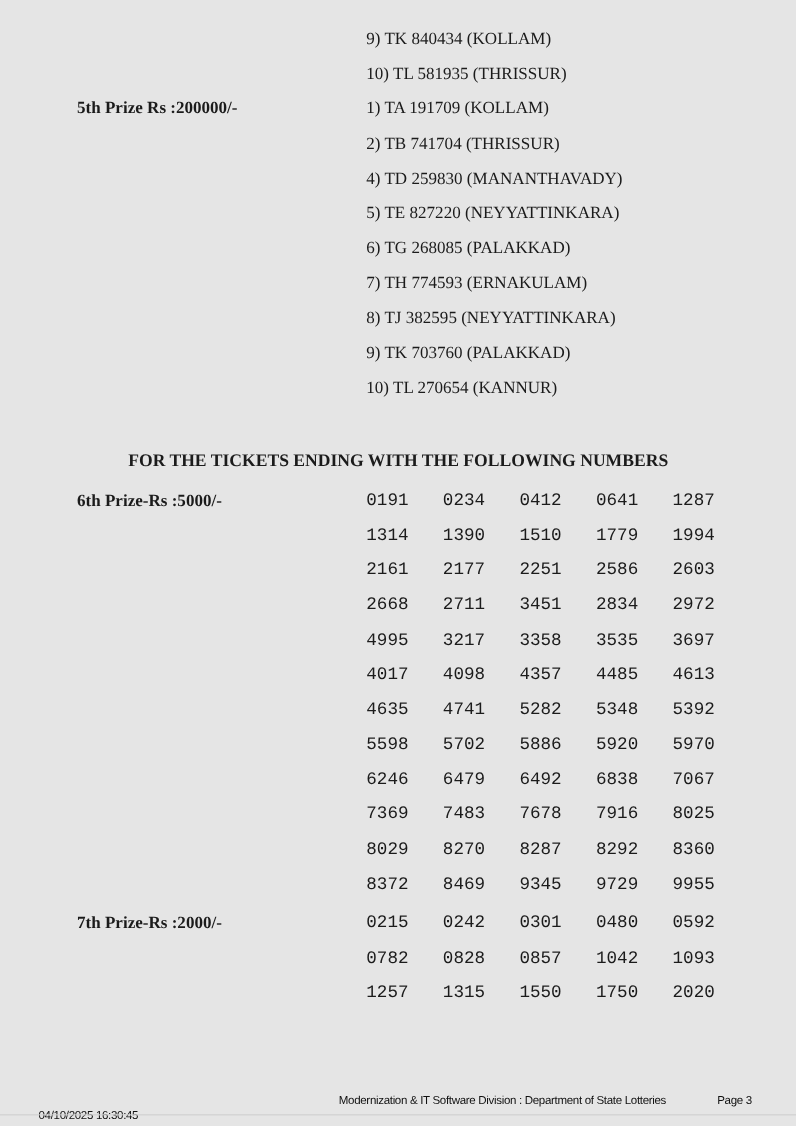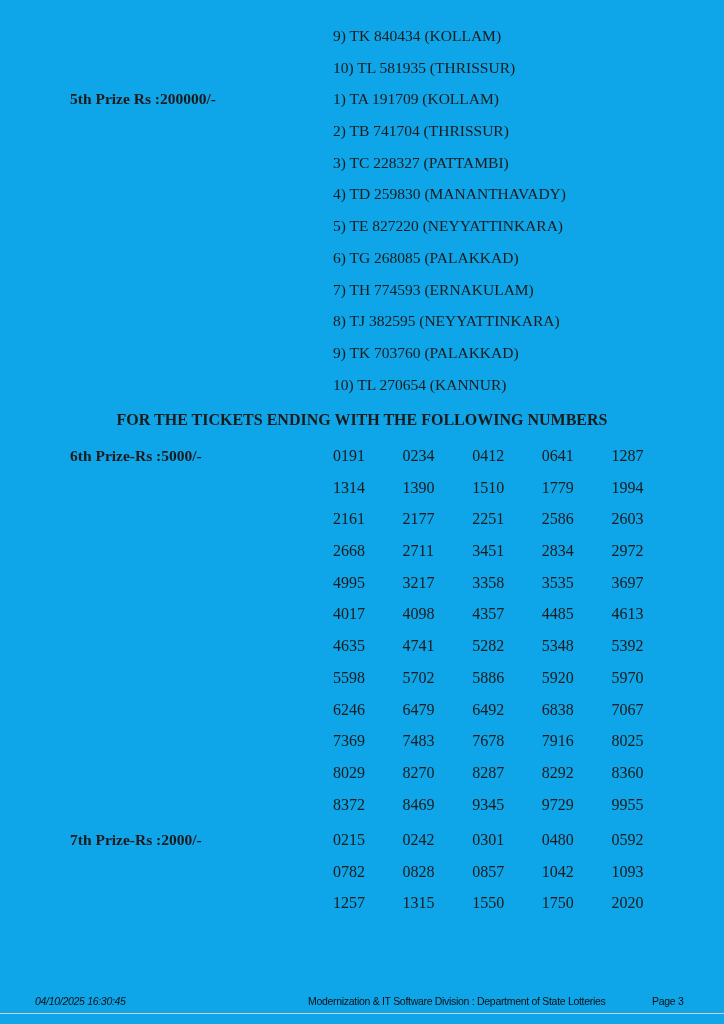--- a/index.html
+++ b/index.html
@@ -1,21 +1,21 @@
 <!DOCTYPE html>
 <html><head>
 <meta charset="utf-8">
 <style>
   * { margin: 0; padding: 0; box-sizing: border-box; }
   html, body { background: #ffffff; }
   .page {
     position: relative;
     width: 724px;
     height: 1024px;
-    background: #0ea5e9;
+    background: #e5e5e5;
     font-family: "Liberation Serif", "DejaVu Serif", serif;
     color: #1b1b1b;
     overflow: hidden;
   }
   .block { position: absolute; left: 0; width: 724px; }
   .prize-label {
     position: absolute;
     left: 70px;
     top: 0;
     font-weight: bold;
@@ -34,35 +34,35 @@
     position: absolute;
     top: 404px;
     left: 0;
     width: 724px;
     text-align: center;
     font-weight: bold;
     font-size: 16px;
     line-height: 31.7px;
     white-space: nowrap;
   }
-  .grid { position: absolute; left: 333px; top: 0; }
+  .grid { position: absolute; left: 333px; top: 0; font-family: Liberation Mono, monospace; }
   .num-row { display: flex; height: 31.7px; line-height: 31.7px; }
   .num-cell { width: 69.6px; font-size: 16px; }
   .footer {
     position: absolute;
     top: 995px;
     left: 0;
     width: 724px;
     height: 16px;
     font-family: "Liberation Sans", "DejaVu Sans", sans-serif;
     font-size: 10.5px;
     letter-spacing: -0.3px;
     color: #111111;
   }
-  .footer-datetime { position: absolute; left: 35px; top: 0; white-space: nowrap; font-style: italic; }
+  .footer-datetime { position: absolute; left: 35px; top: 13px; white-space: nowrap; }
   .footer-division { position: absolute; left: 308px; top: 0; white-space: nowrap; }
   .footer-page { position: absolute; left: 652px; top: 0; white-space: nowrap; }
   .bottom-line {
     position: absolute;
     top: 1013px;
     left: 0;
     width: 724px;
     height: 1px;
     background: #cfcfcf;
   }
@@ -77,21 +77,20 @@
         <div class="ticket-row">9) TK 840434 (KOLLAM)</div>
         <div class="ticket-row">10) TL 581935 (THRISSUR)</div>
       </div>
   </div>
 
   <div class="block" style="top:83.4px">
     <div class="prize-label">5th Prize Rs :200000/-</div>
     <div class="list">
         <div class="ticket-row">1) TA 191709 (KOLLAM)</div>
         <div class="ticket-row">2) TB 741704 (THRISSUR)</div>
-        <div class="ticket-row">3) TC 228327 (PATTAMBI)</div>
         <div class="ticket-row">4) TD 259830 (MANANTHAVADY)</div>
         <div class="ticket-row">5) TE 827220 (NEYYATTINKARA)</div>
         <div class="ticket-row">6) TG 268085 (PALAKKAD)</div>
         <div class="ticket-row">7) TH 774593 (ERNAKULAM)</div>
         <div class="ticket-row">8) TJ 382595 (NEYYATTINKARA)</div>
         <div class="ticket-row">9) TK 703760 (PALAKKAD)</div>
         <div class="ticket-row">10) TL 270654 (KANNUR)</div>
       </div>
   </div>
 

